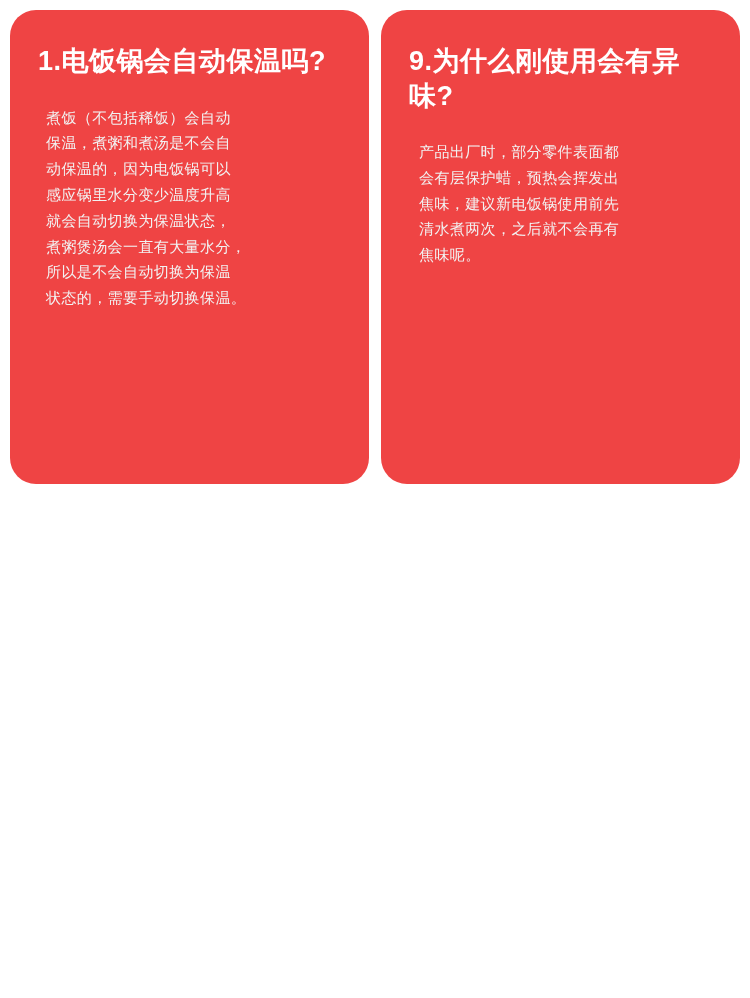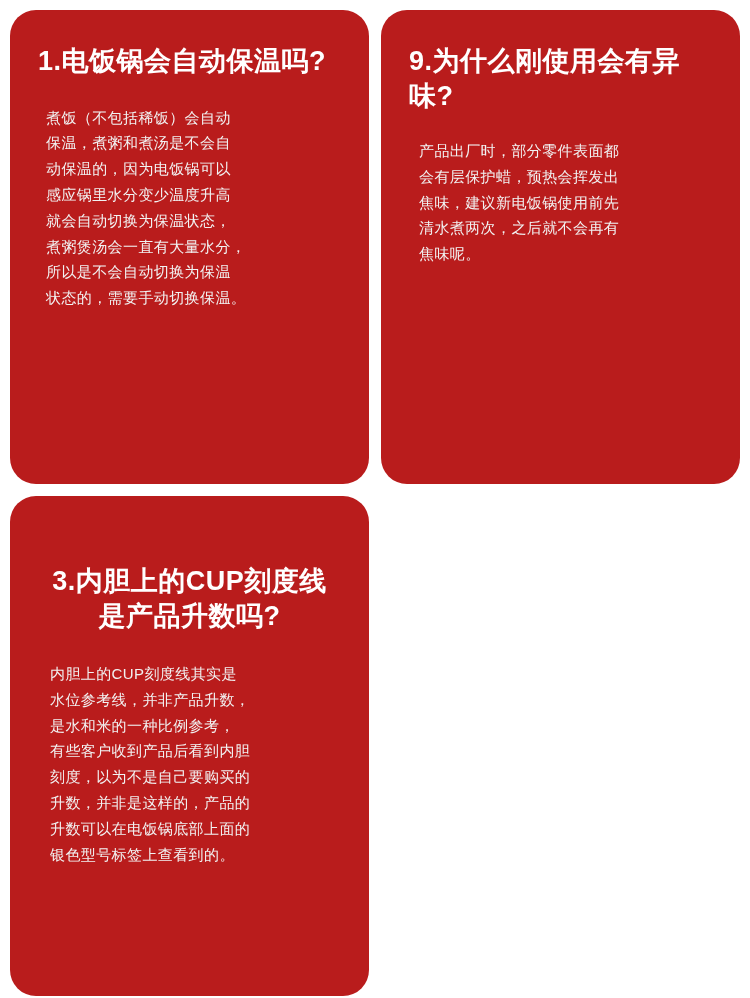--- a/index.html
+++ b/index.html
@@ -19,21 +19,21 @@
     box-sizing: border-box;
     padding: 10px 10px 8px 10px;
     display: grid;
     grid-template-columns: 1fr 1fr;
     grid-template-rows: 474px 500px;
     column-gap: 12px;
     row-gap: 12px;
     background: #ffffff;
   }
   .faq-card {
-    background: #b91c1c;
+    background: #ef4444;
     border-radius: 26px;
     box-sizing: border-box;
     padding: 34px 26px 20px 26px;
     color: #ffffff;
     display: flex;
     flex-direction: column;
     overflow: hidden;
   }
   .faq-title {
     font-size: 27px;
@@ -59,21 +59,20 @@
     line-height: 1.72;
     letter-spacing: 0.4px;
     color: #f2f2f2;
     margin: 0;
     padding: 0 6px 0 10px;
     white-space: pre-wrap;
   }
   .card-2 .faq-body,
   .card-4 .faq-body {
     padding-left: 12px;
-    font-family: Liberation Serif, serif;
   }
   .card-3 .faq-body {
     padding-left: 14px;
   }
 </style>
 </head>
 <body>
 
 <div class="faq-grid">
 
@@ -91,27 +90,15 @@
 
   <section class="faq-card card-2">
     <h2 class="faq-title">9.为什么刚使用会有异味?</h2>
     <p class="faq-body">产品出厂时，部分零件表面都
 会有层保护蜡，预热会挥发出
 焦味，建议新电饭锅使用前先
 清水煮两次，之后就不会再有
 焦味呢。</p>
   </section>
 
-  <section class="faq-card card-3">
-    <h2 class="faq-title">3.内胆上的CUP刻度线
-是产品升数吗?</h2>
-    <p class="faq-body">内胆上的CUP刻度线其实是
-水位参考线，并非产品升数，
-是水和米的一种比例参考，
-有些客户收到产品后看到内胆
-刻度，以为不是自己要购买的
-升数，并非是这样的，产品的
-升数可以在电饭锅底部上面的
-银色型号标签上查看到的。</p>
-  </section>
 
 
 </div>
 
 </body></html>

